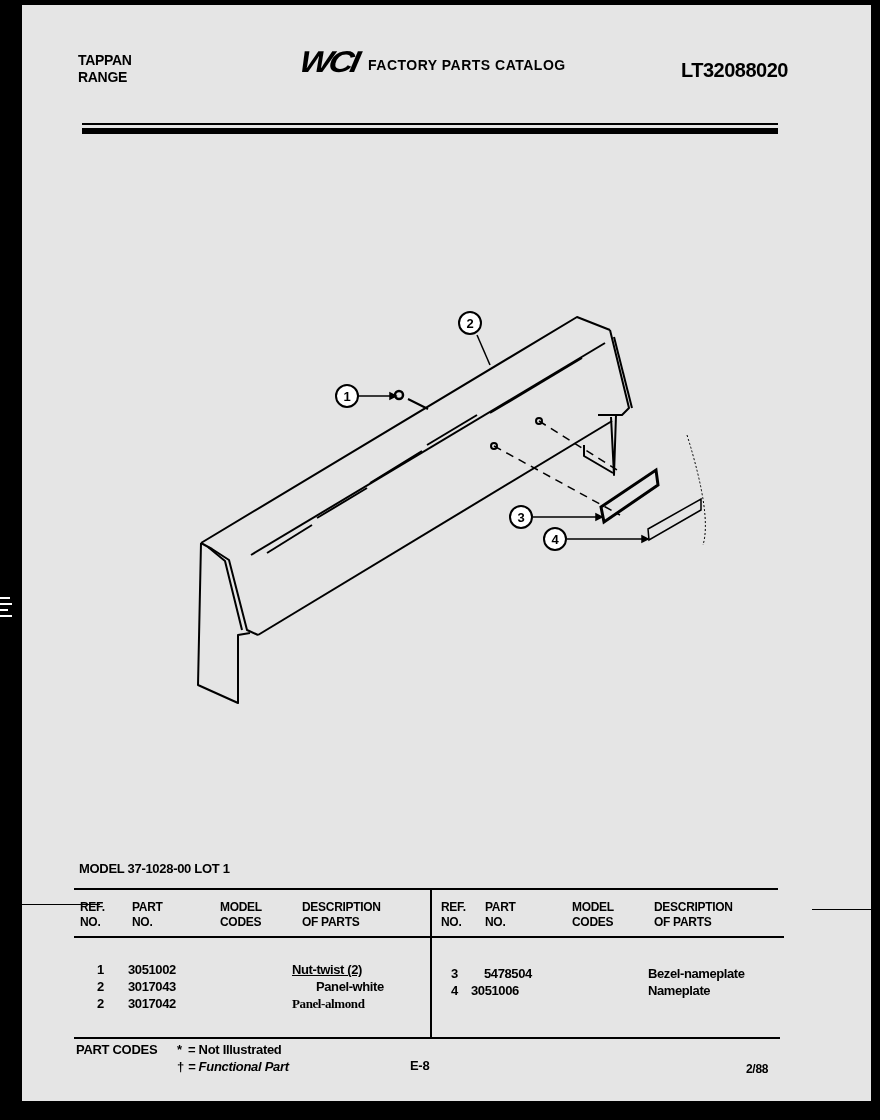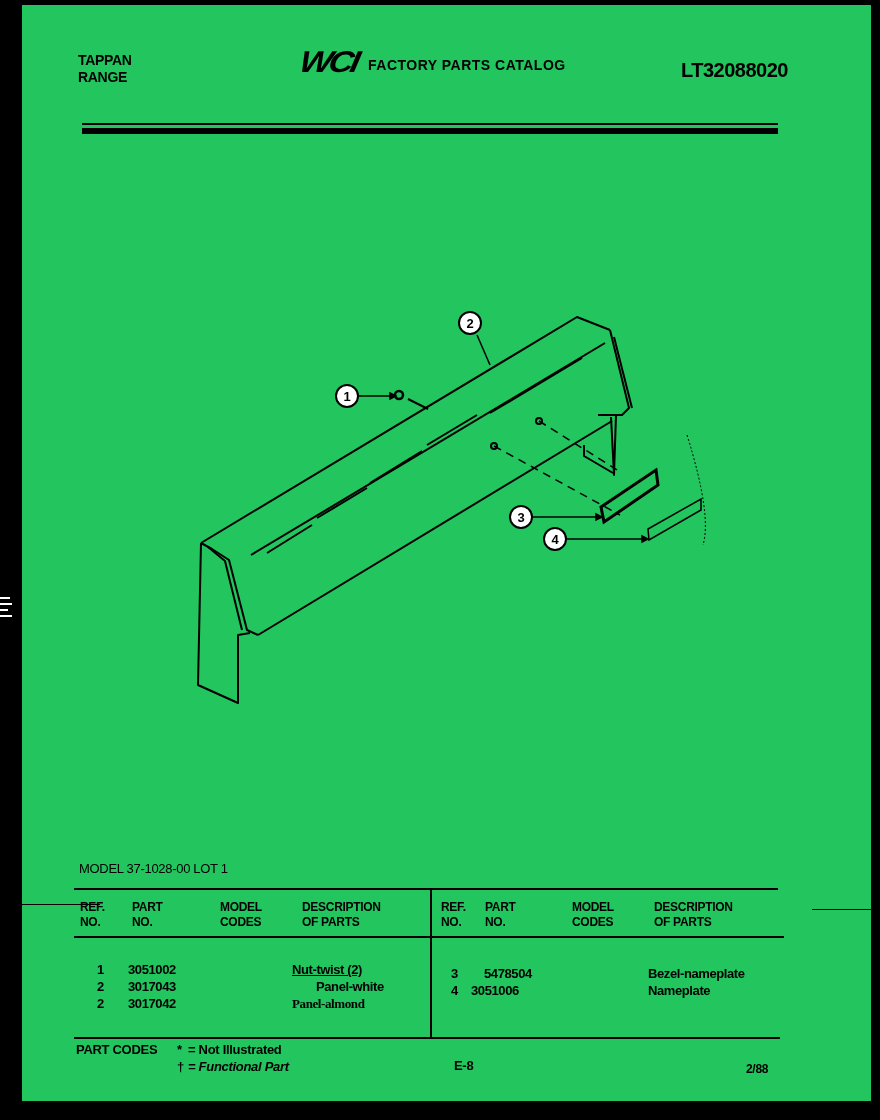--- a/index.html
+++ b/index.html
@@ -1,30 +1,30 @@
 <!DOCTYPE html>
 <html><head>
   <meta charset="utf-8">
   <style>
     html, body { margin: 0; padding: 0; }
     body {
       width: 880px; height: 1120px; background: #000; position: relative; overflow: hidden;
       font-family: "Liberation Sans", sans-serif; color: #000;
     }
     .page {
-      position: absolute; left: 22px; top: 5px; width: 849px; height: 1096px; background: #22c55e;
+      position: absolute; left: 22px; top: 5px; width: 849px; height: 1096px; background: #e5e5e5;
     }
     .abs { position: absolute; }
     .hdr-left { left: 56px; top: 47px; font-size: 14px; line-height: 17px; font-weight: bold; letter-spacing: -0.3px; }
     .logo { left: 278px; top: 40px; font-size: 30px; font-weight: bold; font-style: italic; letter-spacing: -3px; transform: scaleX(1.15) skewX(-10deg); transform-origin: left; }
     .catalog-title { left: 346px; top: 52px; font-size: 14px; font-weight: bold; letter-spacing: 0.5px; }
     .doc-id { left: 659px; top: 54px; font-size: 20px; font-weight: bold; letter-spacing: -0.5px; }
     .rule-thin { left: 60px; top: 118px; width: 696px; height: 2px; background: #000; }
     .rule-thick { left: 60px; top: 123px; width: 696px; height: 6px; background: #000; }
-    .model-line { left: 57px; top: 856px; font-size: 13px; font-weight: normal; letter-spacing: -0.3px; }
+    .model-line { left: 57px; top: 856px; font-size: 13px; font-weight: bold; letter-spacing: -0.3px; }
     .tbl-top { left: 52px; top: 883px; width: 704px; height: 2px; background: #000; }
     .tbl-hdr-bot { left: 52px; top: 931px; width: 710px; height: 2px; background: #000; }
     .tbl-bot { left: 52px; top: 1032px; width: 706px; height: 2px; background: #000; }
     .tbl-div { left: 408px; top: 883px; width: 2px; height: 150px; background: #000; }
     .stray-left { left: -22px; top: 899px; width: 100px; height: 1px; background: #000; }
     .stray-right { left: 790px; top: 904px; width: 60px; height: 1px; background: #000; }
     .th { font-size: 12px; font-weight: bold; line-height: 15px; letter-spacing: -0.3px; }
     .td { font-size: 13px; font-weight: bold; line-height: 17px; letter-spacing: -0.4px; }
     .foot { font-size: 13px; font-weight: bold; letter-spacing: -0.3px; }
     .left-marks { left: -22px; top: 592px; width: 12px; }
@@ -183,21 +183,21 @@
     <span style="position:absolute; left:0;">4</span>
     <span style="position:absolute; left:20px;">3051006</span>
     <span style="position:absolute; left:197px; white-space:nowrap;">Nameplate</span>
   </div>
 
   <div class="abs foot" style="left:54px; top:1037px;">PART CODES</div>
   <div class="abs foot" style="left:155px; top:1037px;">*</div>
   <div class="abs foot" style="left:166px; top:1037px; white-space:nowrap;">= Not Illustrated</div>
   <div class="abs foot" style="left:155px; top:1054px;">†</div>
   <div class="abs foot" style="left:166px; top:1054px; white-space:nowrap;font-style:italic;">= Functional Part</div>
-  <div class="abs foot" style="left:388px; top:1053px;margin-left:44px;">E-8</div>
+  <div class="abs foot" style="left:388px; top:1053px;">E-8</div>
   <div class="abs foot" style="left:724px; top:1057px; font-size:12px;">2/88</div>
 
   <div class="abs left-marks">
     <div style="width:10px"></div>
       <div style="width:12px"></div>
       <div style="width:8px"></div>
       <div style="width:12px"></div>
   </div>
 </div>
 

